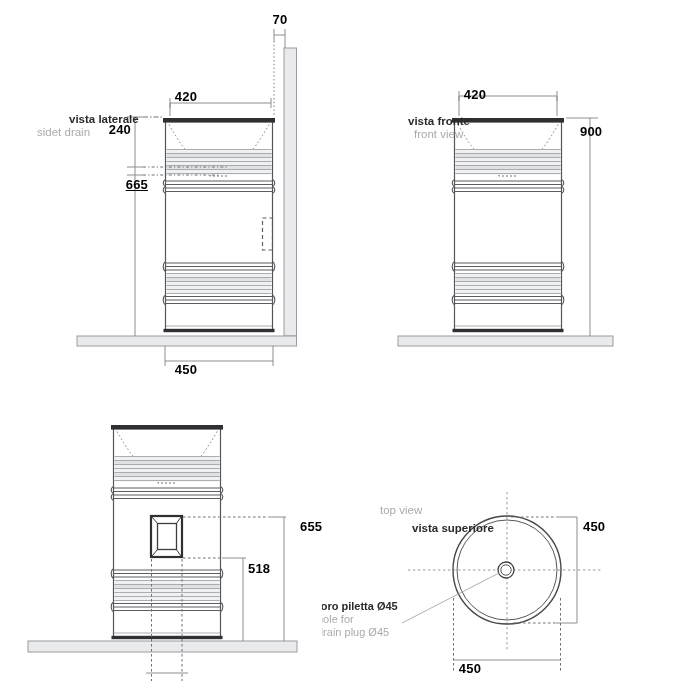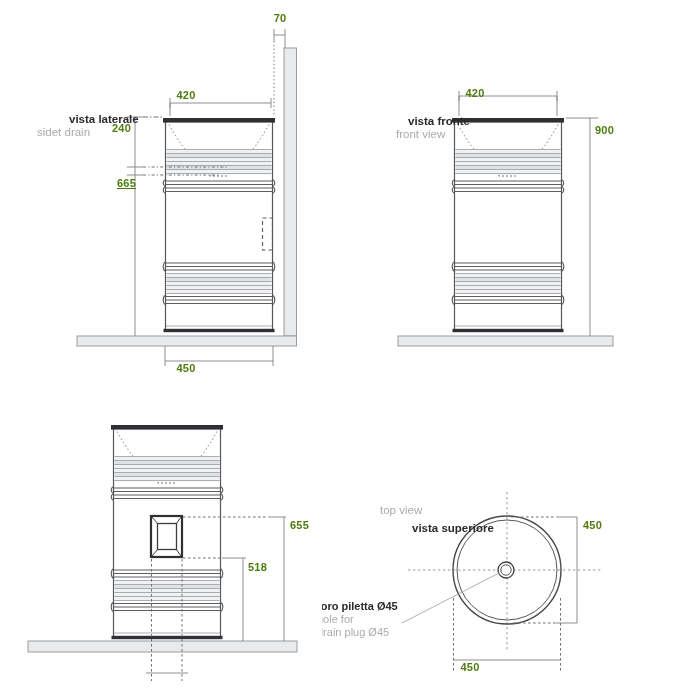--- a/index.html
+++ b/index.html
@@ -1,20 +1,20 @@
 <!DOCTYPE html>
 <html><head>
 <meta charset="utf-8">
 <style>
   html,body{margin:0;padding:0;background:#ffffff;}
   .stage{position:relative;width:700px;height:700px;background:#ffffff;overflow:hidden;
          font-family:"Liberation Sans",sans-serif;}
   .stage svg{position:absolute;left:0;top:0;}
   .lbl{position:absolute;white-space:nowrap;}
-  .dim{font-weight:bold;font-size:11px;color:#4d7c0f;letter-spacing:.2px;}
+  .dim{font-weight:bold;font-size:13px;color:#000000;letter-spacing:.2px;}
   .ctr{transform:translateX(-50%);}
   .ra{transform:translateX(-100%);}
   .vtitle{font-weight:bold;font-size:11.5px;color:#2a2a2c;margin-left:32px;}
   .vsub{font-size:11.5px;color:#a9abae;}
   .note-clip{overflow:hidden;line-height:13px;}
   .note-clip .in{display:block;margin-left:-5px;}
   .note-it{font-weight:bold;font-size:11px;color:#2a2a2c;}
   .note-en{font-size:11px;color:#a9abae;}
 </style>
 </head>
@@ -209,29 +209,29 @@
     </g>
   </g>
 </svg>
 
 <div class="lbl vtitle" style="left:37px;top:113px;">vista laterale</div>
 <div class="lbl vsub" style="left:37px;top:126px;">sidet drain</div>
 
 <div class="lbl dim ctr" style="left:280px;top:12px;">70</div>
 <div class="lbl dim ctr" style="left:186px;top:89px;">420</div>
 <div class="lbl dim ra" style="left:131px;top:122px;text-align:right;">240</div>
-<div class="lbl dim ra" style="left:136px;top:177px;text-decoration:underline;">665</div>
+<div class="lbl dim ra" style="left:148px;top:177px;text-decoration:underline;">665</div>
 <div class="lbl dim ctr" style="left:186px;top:362px;">450</div>
 
 <div class="lbl vtitle" style="left:376px;top:115px;">vista fronte</div>
-<div class="lbl vsub" style="left:396px;top:128px;text-align:center;">front view</div>
+<div class="lbl vsub" style="left:414px;top:128px;text-align:center;">front view</div>
 <div class="lbl dim ctr" style="left:475px;top:87px;">420</div>
-<div class="lbl dim" style="left:595px;top:124px;">900</div>
-
-<div class="lbl dim" style="left:290px;top:519px;">655</div>
+<div class="lbl dim" style="left:580px;top:124px;">900</div>
+
+<div class="lbl dim" style="left:300px;top:519px;">655</div>
 <div class="lbl dim" style="left:248px;top:561px;">518</div>
 <div class="lbl dim ctr" style="left:167px;top:712px;">120</div>
 
 <div class="lbl vtitle" style="left:380px;top:522px;">vista superiore</div>
 <div class="lbl vsub" style="left:380px;top:504px;">top view</div>
 <div class="lbl dim" style="left:583px;top:519px;">450</div>
 <div class="lbl dim ctr" style="left:470px;top:661px;">450</div>
 
 <div class="lbl note-clip" style="left:322px;top:600px;width:92px;">
   <span class="in note-it">foro piletta Ø45</span>

